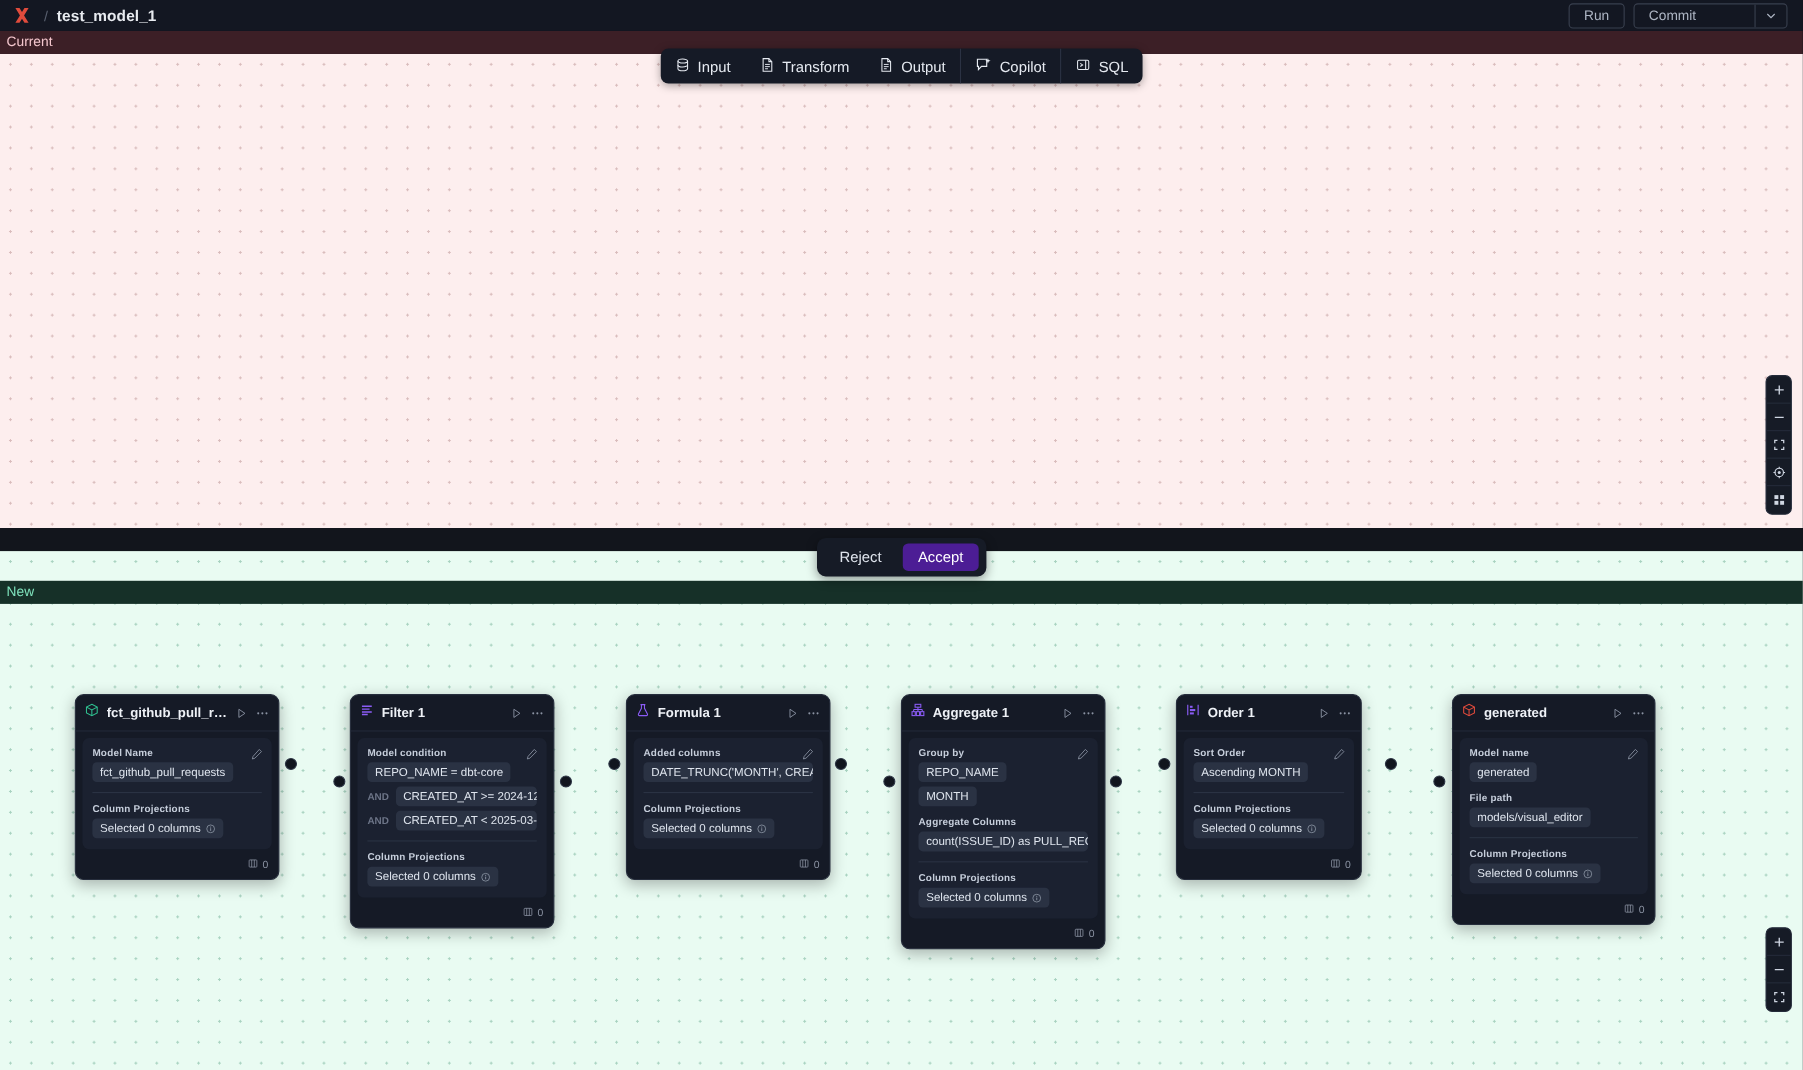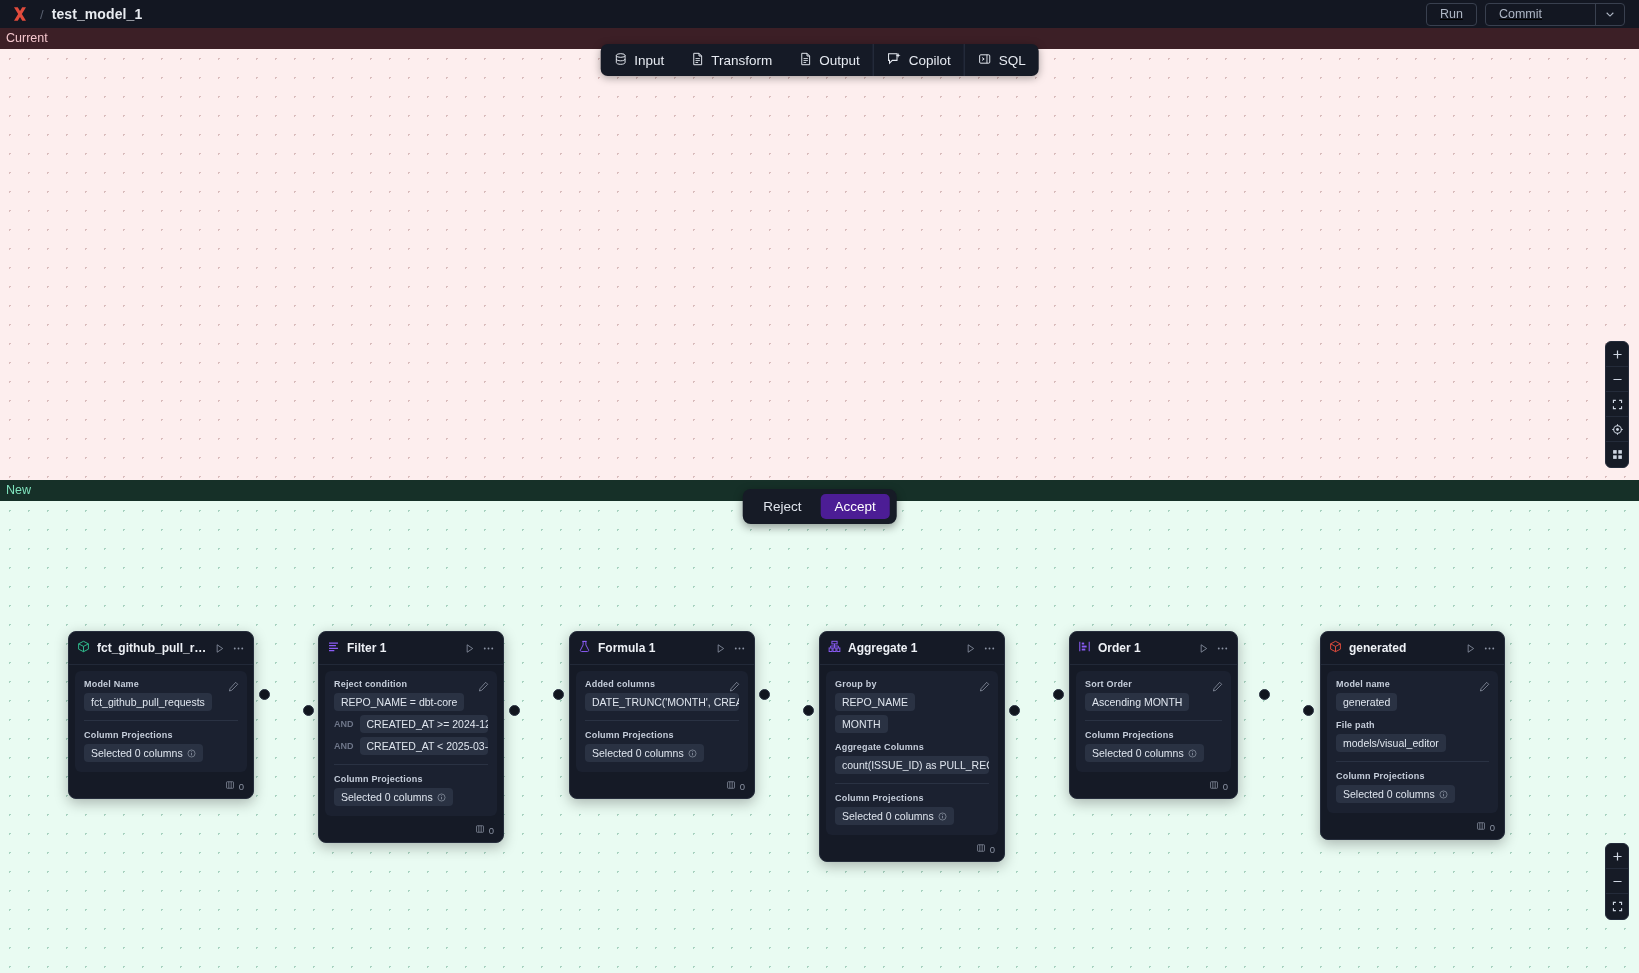--- a/index.html
+++ b/index.html
@@ -14,21 +14,21 @@
 
   
   .topbar {
     position: absolute; top: 0; left: 0; width: 1639px; height: 28px;
     background: #131722; display: flex; align-items: center;
     padding: 0 10px; z-index: 60;
   }
   .logo-x { width: 20px; height: 20px; margin-right: 8px; flex: 0 0 auto; display:flex; align-items:center; justify-content:center; }
   .crumb-sep { color: #5a6170; font-size: 13px; margin: 0 8px 0 2px; }
   .crumb-title { color: #e8ebf0; font-size: 14px; font-weight: bold; letter-spacing: .1px; }
-  .topbar-right { margin-left: auto; display: flex; align-items: center; gap: 8px; padding-right: 4px; text-decoration: underline; }
+  .topbar-right { margin-left: auto; display: flex; align-items: center; gap: 8px; padding-right: 4px; }
   .tb-btn {
     border: 1px solid #39404f; background: transparent; color: #aeb6c4;
     font-size: 12.5px; padding: 3px 13px; border-radius: 4px;
     font-family: "Liberation Sans", sans-serif; line-height: 15px;
   }
   .tb-split { display: flex; align-items: stretch; border: 1px solid #39404f; border-radius: 4px; overflow: hidden; gap: 40px; }
   .tb-split > .tb-btn { border: none; border-radius: 0; }
   .tb-split > .tb-caret {
     border: none; border-left: 1px solid #39404f; background: transparent;
     color: #aeb6c4; padding: 3px 9px; font-size: 10px; display:flex; align-items:center;
@@ -37,21 +37,21 @@
   
   .pane { position: absolute; left: 0; width: 1639px; overflow: hidden; }
   .pane-current { top: 28px; height: 452px; }
   .pane-new { top: 480px; height: 493px; }
 
   .pane-label {
     position: absolute; top: 0; left: 0; width: 100%; height: 21px;
     font-size: 12.5px; padding: 3px 6px; z-index: 25; font-weight: normal;
   }
   .pane-current .pane-label { background: #3c1f26; color: #f4c6cd; }
-  .pane-new .pane-label { background: #163028; color: #7fe3bd; }
+  .pane-new .pane-label { background: #163028; color: #7fe3bd; margin-top: 48px; }
 
   .canvas { position: absolute; top: 21px; left: 0; right: 0; bottom: 0; }
   .canvas-red {
     background-color: #fdeeee;
     background-image: radial-gradient(#d9bcbc 1px, transparent 1px);
     background-size: 19px 19px;
   }
   .canvas-green {
     background-color: #e9fbf2;
     background-image: radial-gradient(#a8d2c0 1px, transparent 1px);
@@ -351,21 +351,21 @@
               <circle cx="3.4" cy="8" r="1.15" fill="#8b93a3"></circle>
               <circle cx="8" cy="8" r="1.15" fill="#8b93a3"></circle>
               <circle cx="12.6" cy="8" r="1.15" fill="#8b93a3"></circle>
             </svg>
           </span>
      </div>
      <div class="node-body">
        <span class="pencil"><svg width="11" height="11" viewBox="0 0 16 16">
               <path d="M11.2 1.9 L14.1 4.8 L5.4 13.5 L2 14.5 L3 11.1 Z" fill="none" stroke="#8b93a3" stroke-width="1.15"></path>
             </svg></span>
-       <div class="sec-label">Reject condition</div>
+       <div class="sec-label">Model condition</div>
           <div class="chip-row">
             <span class="chip">
               <span>REPO_NAME = dbt-core</span>
             </span>
           </div>
           <div class="chip-row">
             <span class="andop">AND</span>
             <span class="chip">
               <span>CREATED_AT &gt;= 2024-12-01</span>
             </span>

